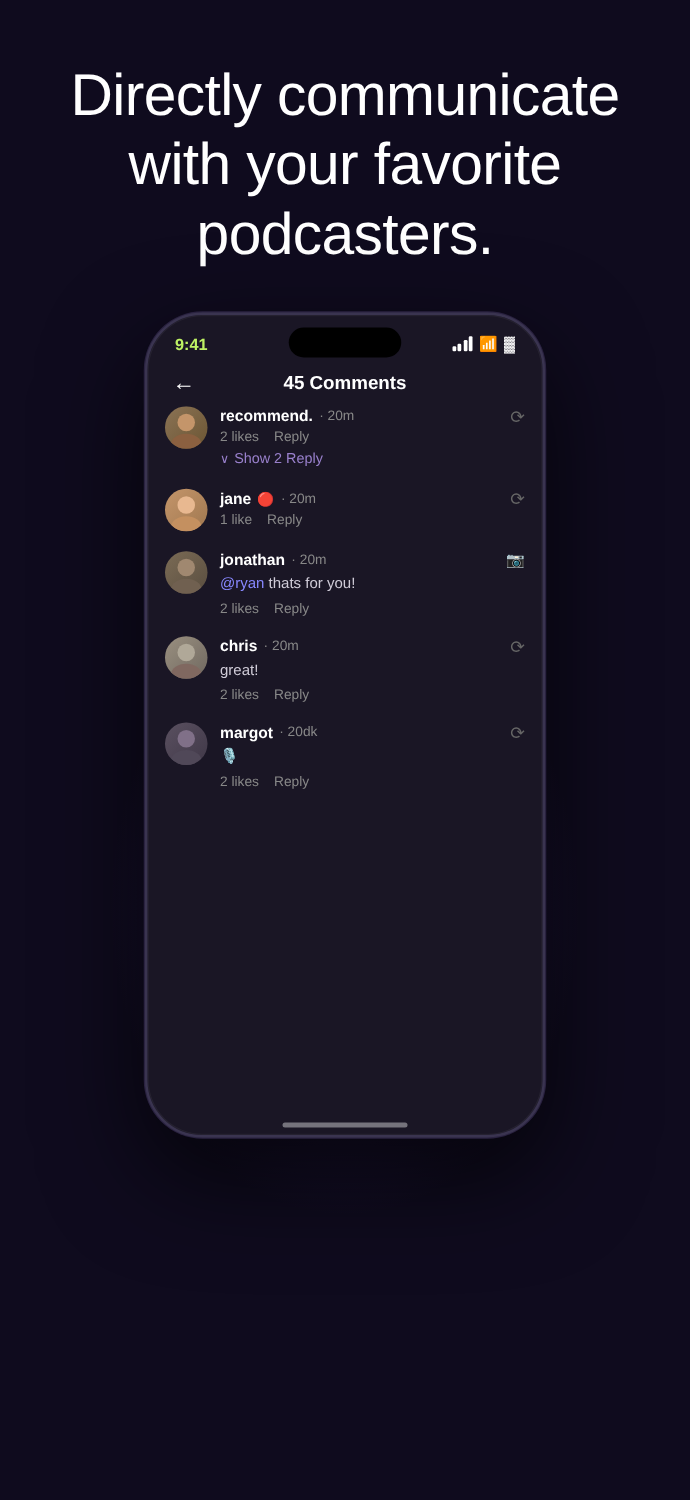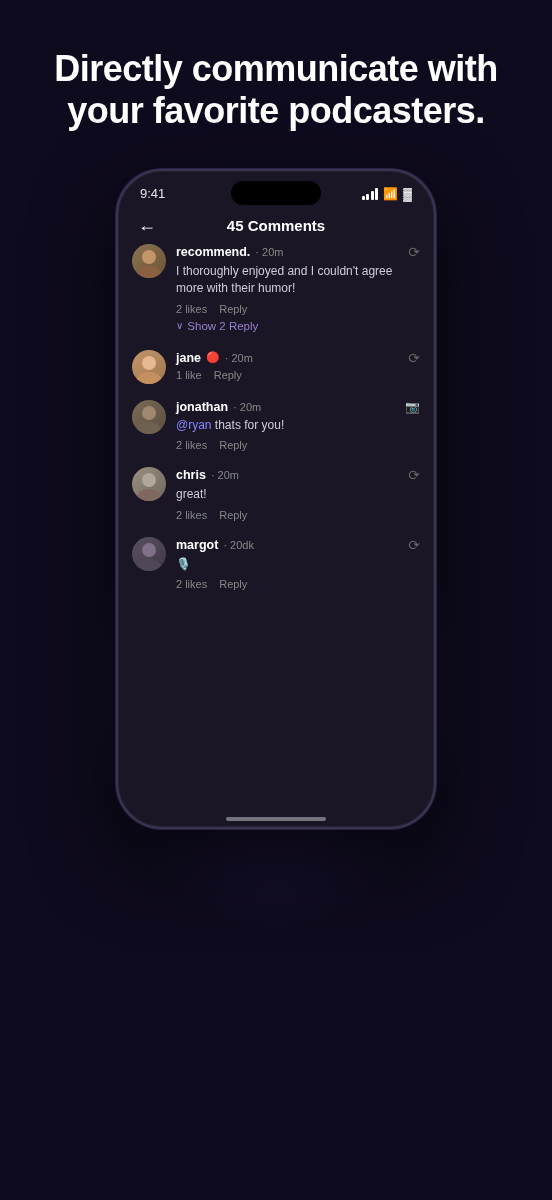--- a/index.html
+++ b/index.html
@@ -15,22 +15,22 @@
     }
 
     
     .hero-section {
       width: 100%;
       padding: 48px 40px 36px;
       text-align: center;
     }
     .hero-title {
       color: #ffffff;
-      font-size: 36px;
-      font-weight: 700;
+      font-size: 47px;
+      font-weight: 400;
       line-height: 1.18;
       letter-spacing: -0.5px;
     }
 
     
     .phone-wrapper {
       position: relative;
       width: 320px;
       flex: 1;
     }
@@ -88,22 +88,22 @@
     
     .status-bar {
       display: flex;
       justify-content: space-between;
       align-items: center;
       padding: 12px 22px 4px;
       height: 38px;
     }
     .status-time {
       font-size: 13px;
-      font-weight: 400;
-      color: #e5e5e5;
+      font-weight: 700;
+      color: #bef264;
     }
     .status-icons {
       display: flex;
       align-items: center;
       gap: 5px;
     }
     .signal-bars {
       display: flex;
       align-items: flex-end;
       gap: 1.5px;
@@ -327,21 +327,20 @@
               </svg>
           </div>
           <div class="comment-body">
             <div class="comment-header">
               <div class="comment-meta">
                 <span class="comment-username">recommend.</span>
                 <span class="comment-time">· 20m</span>
               </div>
               <span class="reply-icon">⟳</span>
             </div>
-            <p class="comment-text">I thoroughly enjoyed  and I couldn't agree more with their humor!</p>
             <div class="comment-actions">
               <span class="action-label">2 likes</span>
               <span class="action-label">Reply</span>
             </div>
             <div class="show-replies">
               <span class="chevron-down">∨</span>
               <span class="show-replies-text">Show 2 Reply</span>
             </div>
           </div>
         </div>

